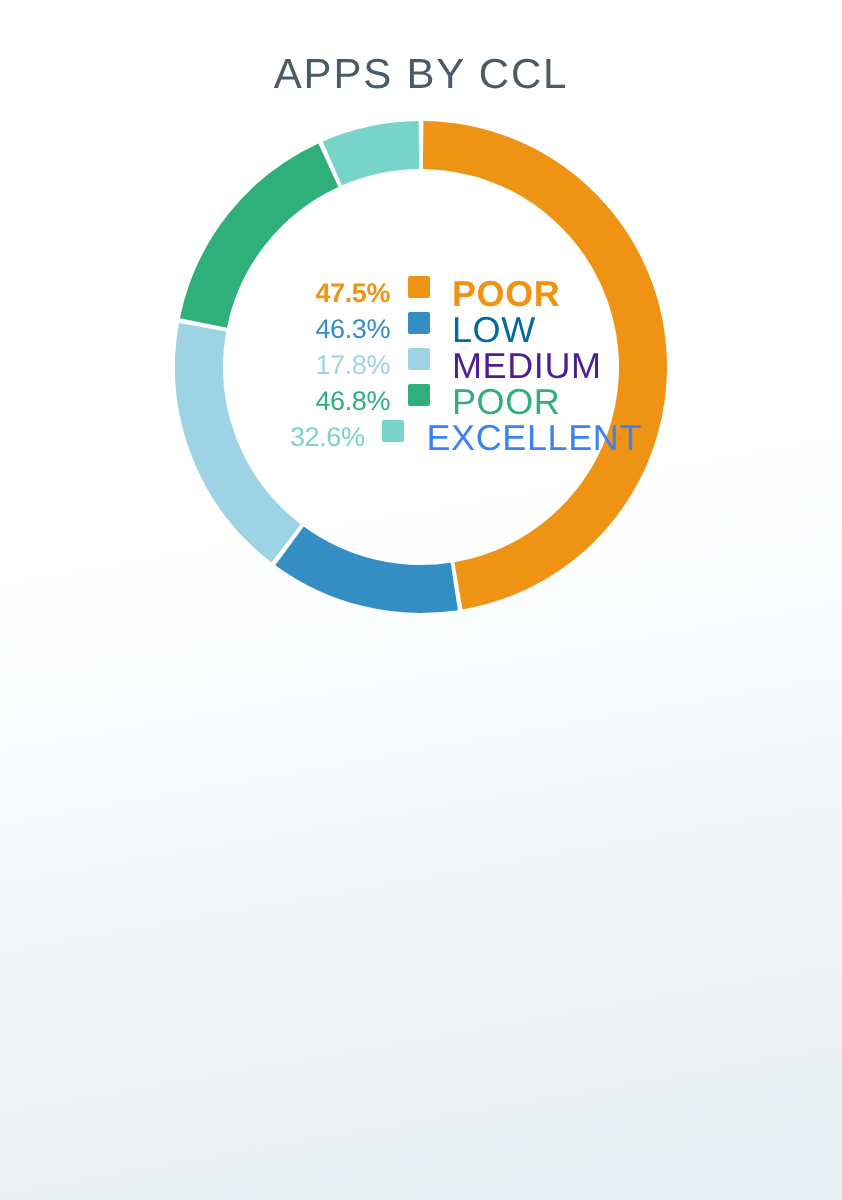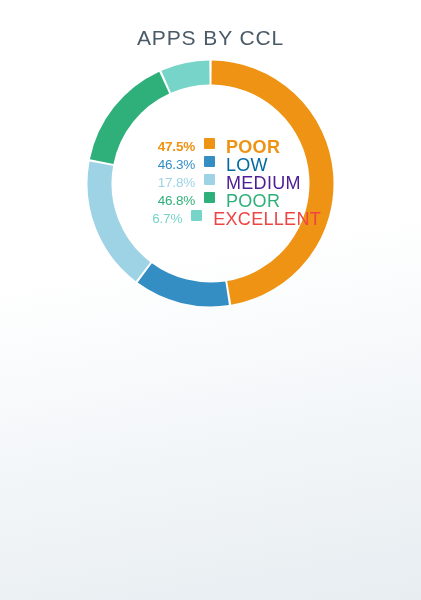--- a/index.html
+++ b/index.html
@@ -138,23 +138,23 @@
         <span class="legend-pct" style="color: rgb(158, 211, 230);">17.8%</span>
         <span class="legend-swatch" style="background: rgb(158, 211, 230);"></span>
         <span class="legend-label" style="color: #4c1d95;">MEDIUM</span>
       </div>
       <div class="legend-row">
         <span class="legend-pct" style="color: rgb(47, 176, 122);">46.8%</span>
         <span class="legend-swatch" style="background: rgb(47, 176, 122);"></span>
         <span class="legend-label" style="color: rgb(47, 176, 122);">POOR</span>
       </div>
       <div class="legend-row">
-        <span class="legend-pct" style="color: rgb(119, 212, 200);">6.7%</span>
+        <span class="legend-pct" style="color: rgb(119, 212, 200);">32.6%</span>
         <span class="legend-swatch" style="background: rgb(119, 212, 200);"></span>
-        <span class="legend-label" style="color: #ef4444;">EXCELLENT</span>
+        <span class="legend-label" style="color: #3b82f6;">EXCELLENT</span>
       </div>
     </div>
   </div>
 
   <div class="bar-section">
 
     
 
     
 

